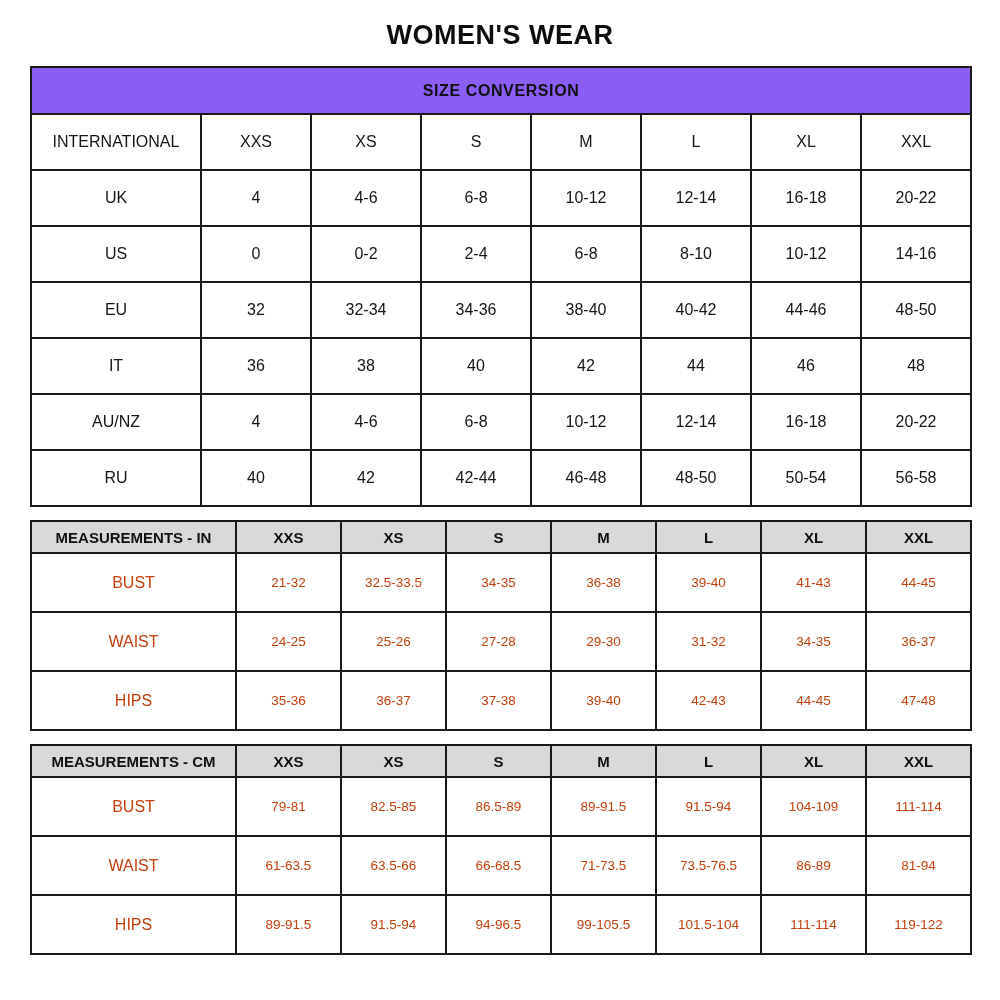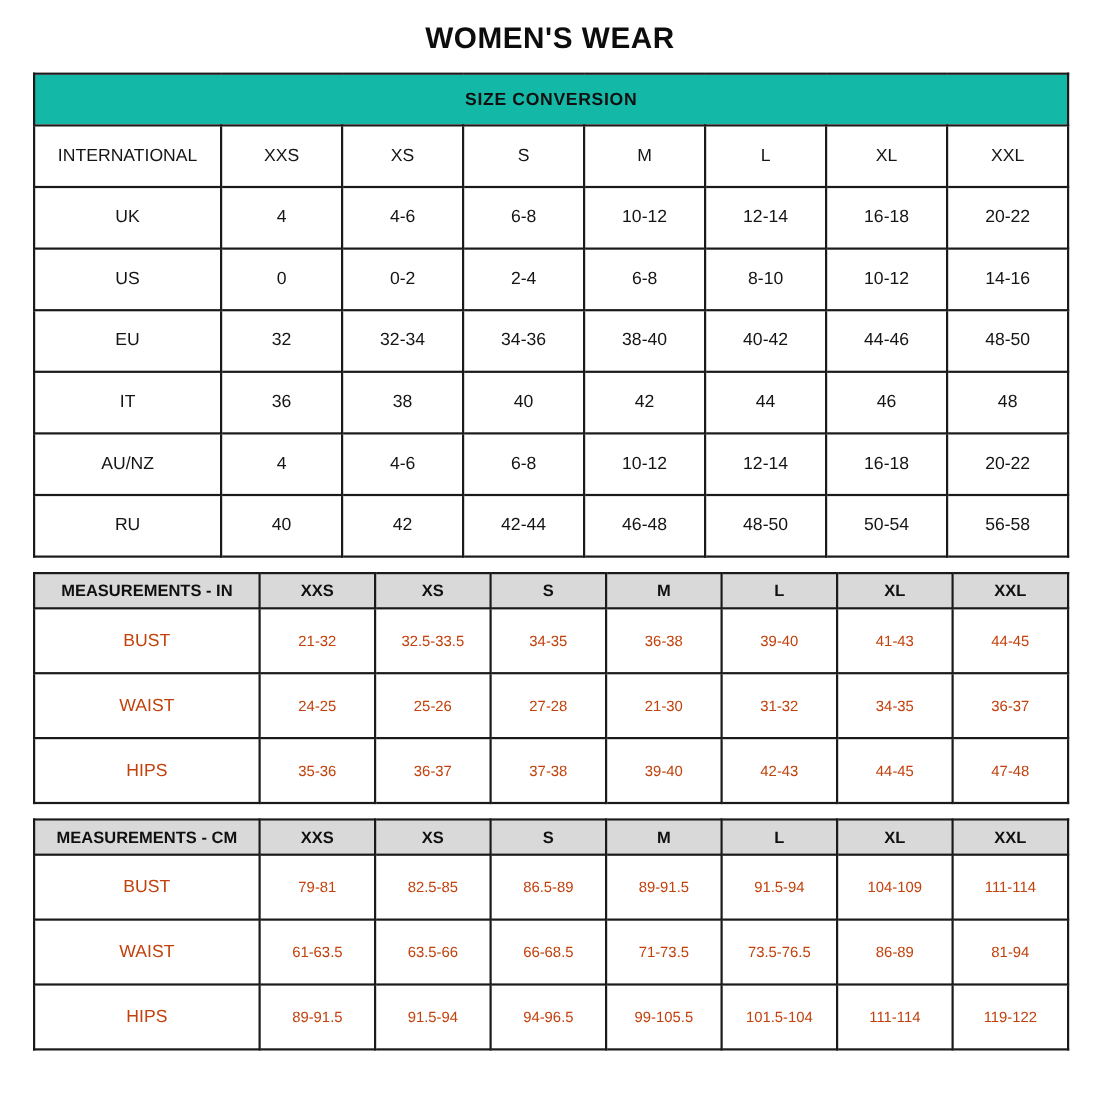--- a/index.html
+++ b/index.html
@@ -32,21 +32,21 @@
   }
   td, th {
     border: 2px solid #1a1a1a;
     text-align: center;
     vertical-align: middle;
     padding: 0 4px;
     overflow: hidden;
   }
   
   .banner {
-    background: #14b8a6;
+    background: #8b5cf6;
     height: 47px;
     font-size: 16px;
     font-weight: 700;
     letter-spacing: 0.6px;
     color: #101010;
   }
   .t1 tbody td {
     height: 56px;
     font-size: 16px;
     color: #151515;
@@ -201,21 +201,21 @@
           <td>36-38</td>
           <td>39-40</td>
           <td>41-43</td>
           <td>44-45</td>
         </tr>
         <tr>
           <td class="rlabel">WAIST</td>
           <td>24-25</td>
           <td>25-26</td>
           <td>27-28</td>
-          <td>21-30</td>
+          <td>29-30</td>
           <td>31-32</td>
           <td>34-35</td>
           <td>36-37</td>
         </tr>
         <tr>
           <td class="rlabel">HIPS</td>
           <td>35-36</td>
           <td>36-37</td>
           <td>37-38</td>
           <td>39-40</td>

